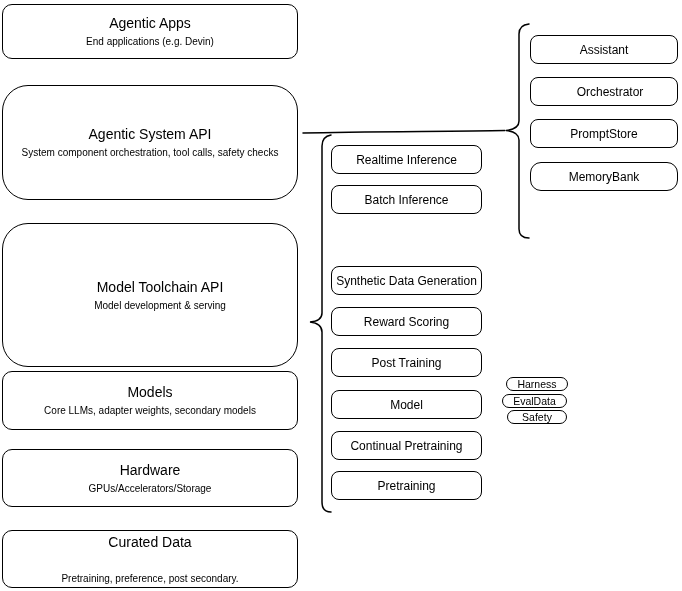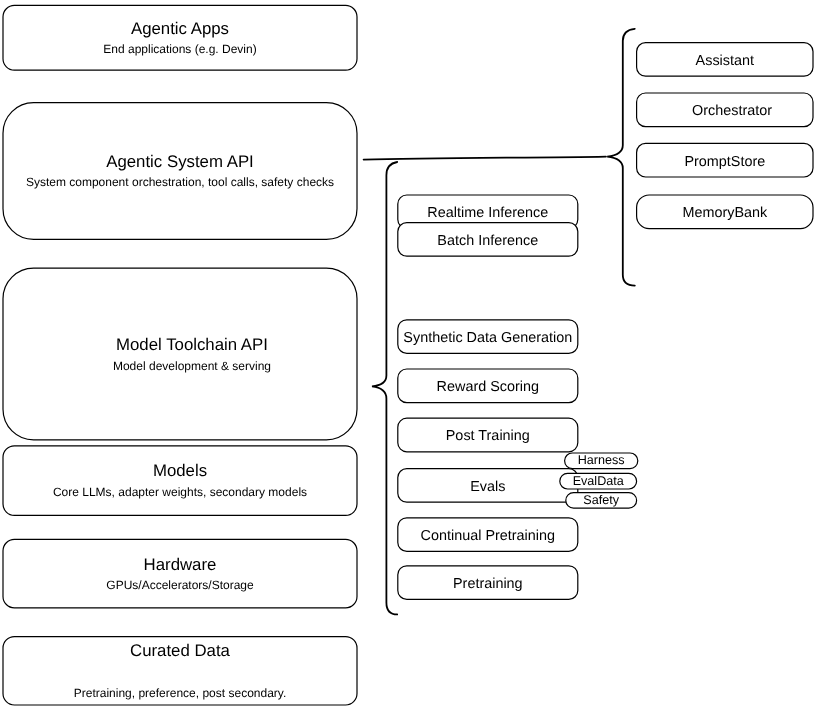--- a/index.html
+++ b/index.html
@@ -16,21 +16,21 @@
   .lbox{left:2px;width:296px;}
   .lbox .title{font-size:14px;line-height:17px;}
   .lbox .sub{font-size:10px;line-height:13px;margin-top:3px;}
   .r10{border-radius:10px;}
   .r26{border-radius:26px;}
   .mbox{left:331px;width:151px;height:29px;border-radius:8px;font-size:12px;}
   .rbox{left:530px;width:148px;height:29px;border-radius:8px;font-size:12px;}
   .pill{
     position:absolute;box-sizing:border-box;background:#fff;border:1.5px solid #000;
     border-radius:8px;display:flex;align-items:center;justify-content:center;
-    font-size:10.5px;z-index:2;
+    font-size:10.5px;z-index:2;margin-left:36px;
   }
 </style>
 </head>
 <body>
 
 <div class="canvas">
 
   <svg class="connectors" width="682" height="591" viewBox="0 0 682 591">
     <path d="M303,133 C360,131.5 450,131.5 505,130.5" fill="none" stroke="#000" stroke-width="1.5" stroke-linecap="round"></path>
     <path d="M529,24 Q519,25 519,34 L519,121 Q519,129 506,130.5 Q519,132 519,140 L519,229 Q519,238 529,238" fill="none" stroke="#000" stroke-width="1.5" stroke-linecap="round"></path>
@@ -55,37 +55,37 @@
   </div>
   <div class="node lbox r10" style="top:449px;height:58px;">
     <div class="title">Hardware</div>
     <div class="sub">GPUs/Accelerators/Storage</div>
   </div>
   <div class="node lbox r10" style="top:530px;height:58px;gap:18px;">
     <div class="title">Curated Data</div>
     <div class="sub">Pretraining, preference, post secondary.</div>
   </div>
 
-  <div class="node mbox" style="top:162px;">
+  <div class="node mbox" style="top:145px;">
     <span>Realtime Inference</span>
   </div>
   <div class="node mbox" style="top:185px;">
     <span>Batch Inference</span>
   </div>
   <div class="node mbox" style="top:266px;">
     <span>Synthetic Data Generation</span>
   </div>
   <div class="node mbox" style="top:307px;">
     <span>Reward Scoring</span>
   </div>
   <div class="node mbox" style="top:348px;">
     <span>Post Training</span>
   </div>
   <div class="node mbox" style="top:390px;">
-    <span>Evals</span>
+    <span>Model</span>
   </div>
   <div class="node mbox" style="top:431px;">
     <span>Continual Pretraining</span>
   </div>
   <div class="node mbox" style="top:471px;">
     <span>Pretraining</span>
   </div>
 
   <div class="pill" style="left:470px;top:377px;width:62px;height:14px;">
     <span>Harness</span>

